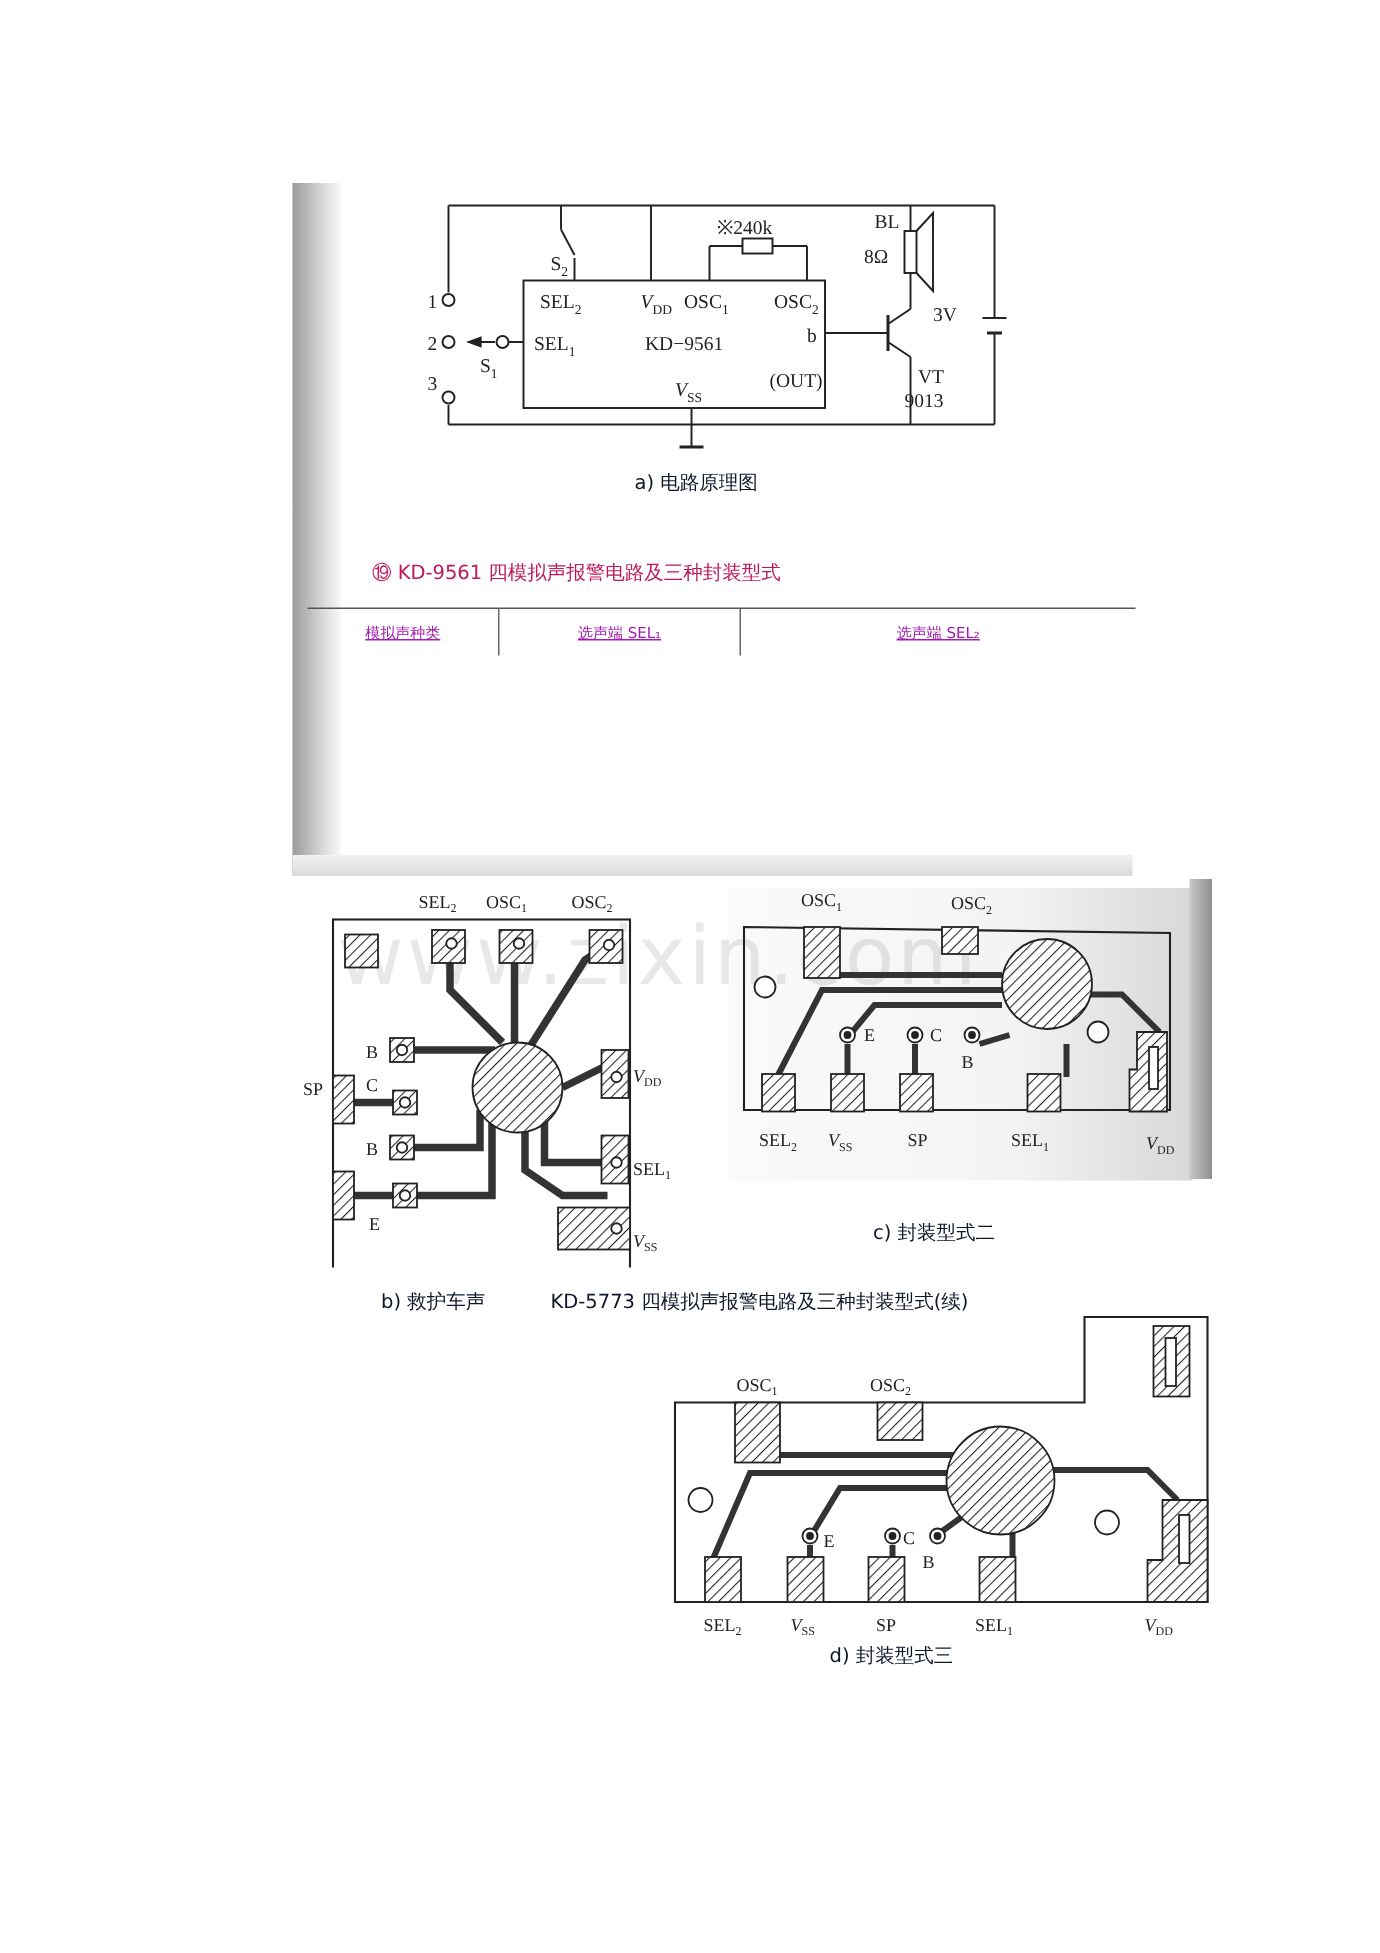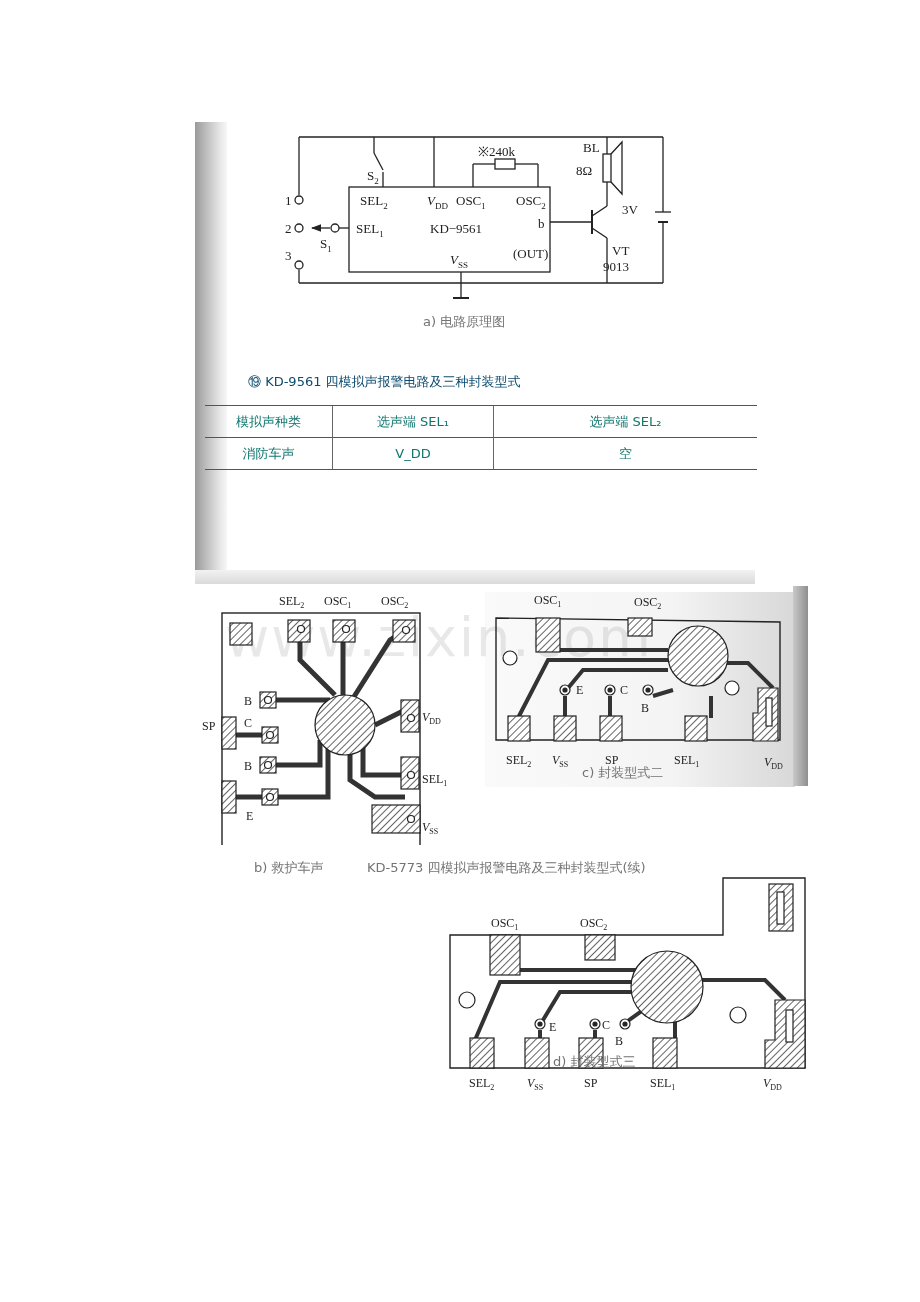--- a/index.html
+++ b/index.html
@@ -8,26 +8,26 @@
   .abs { position: absolute; }
   .scan-strip { position: absolute; left: 195px; top: 122px; width: 32px; height: 462px;
     background: linear-gradient(to right, #9a9a9a 0%, #bdbdbd 35%, #e4e4e4 75%, #f7f7f7 100%); }
   .scan-strip-bottom { position: absolute; left: 195px; top: 570px; width: 560px; height: 14px;
     background: linear-gradient(to bottom, #f2f2f2, #dadada); }
   .scan-right { position: absolute; left: 793px; top: 586px; width: 15px; height: 200px;
     background: linear-gradient(to right, #c9c9c9, #8f8f8f); }
   .c-bg { position: absolute; left: 485px; top: 592px; width: 310px; height: 195px;
     background: linear-gradient(to right, #fafafa 0%, #f4f4f4 60%, #d8d8d8 100%); }
   svg text { font-family: "Liberation Serif", "DejaVu Serif", serif; fill: #222; }
-  .cap { position: absolute; font-size: 13px; color: #737373; white-space: nowrap;
+  .cap { position: absolute; font-size: 13px; color: #0f172a; white-space: nowrap;
          font-family: "DejaVu Sans", "Liberation Sans", sans-serif; }
-  .table-title { position: absolute; left: 248px; top: 373px; font-size: 13px; color: #0c4a6e; white-space: nowrap;
+  .table-title { position: absolute; left: 248px; top: 373px; font-size: 13px; color: #be185d; white-space: nowrap;
          font-family: "DejaVu Sans", "Liberation Sans", sans-serif; }
   table.sound { position: absolute; left: 205px; top: 405px; width: 552px; border-collapse: collapse;
-    font-size: 13px; color: #0f766e; font-family: "DejaVu Sans", "Liberation Sans", sans-serif; }
+    font-size: 10px; color: #a21caf; font-family: "DejaVu Sans", "Liberation Sans", sans-serif; text-decoration: underline; }
   table.sound td, table.sound th { height: 31px; padding: 0; text-align: center; font-weight: normal;
     border-top: 1.5px solid #555; }
   table.sound tr:last-child td { border-bottom: 1.5px solid #555; }
   table.sound td + td, table.sound th + th { border-left: 1px solid #666; margin-left: 22px; }
   table.sound .c1 { width: 127px; }
   table.sound .c2 { width: 160px; }
   .watermark { position: absolute; left: 225px; top: 606px; font-size: 54px; color: rgba(150,150,150,0.22);
     font-family: "DejaVu Sans", "Liberation Sans", sans-serif; letter-spacing: 2px; white-space: nowrap; }
 </style>
 </head>
@@ -118,25 +118,20 @@
 <div class="cap" style="left:423px;top:313px">a) 电路原理图</div>
 
 <div class="table-title">⑲ KD-9561 四模拟声报警电路及三种封装型式</div>
 <table class="sound">
   <tbody>
       <tr>
     <th class="c1">模拟声种类</th>
     <th class="c2">选声端 SEL₁</th>
     <th>选声端 SEL₂</th>
   </tr>
-  <tr>
-    <td>消防车声</td>
-    <td>V_DD</td>
-    <td>空</td>
-  </tr>
 </tbody>
   </table>
 
 <div class="watermark">www.zixin.com</div>
 
 <svg class="abs" style="left:200px;top:585px" width="260" height="260" viewBox="0 0 260 260">
   <defs>
     <pattern id="hatch" patternUnits="userSpaceOnUse" width="5" height="5" patternTransform="rotate(45)">
       <rect width="5" height="5" fill="#fff"></rect>
       <line x1="0" y1="0" x2="0" y2="5" stroke="#222" stroke-width="1.4"></line>
@@ -244,21 +239,21 @@
   <text x="146" y="18" font-size="12"><tspan>OSC</tspan><tspan font-size="8" dy="3">2</tspan></text>
   <text x="88" y="106" font-size="12">E</text>
   <text x="132" y="106" font-size="12">C</text>
   <text x="153" y="124" font-size="12">B</text>
   <text x="18" y="176" font-size="12"><tspan>SEL</tspan><tspan font-size="8" dy="3">2</tspan></text>
   <text x="64" y="176" font-size="12"><tspan font-style="italic">V</tspan><tspan font-size="8" dy="3">SS</tspan></text>
   <text x="117" y="176" font-size="12">SP</text>
   <text x="186" y="176" font-size="12"><tspan>SEL</tspan><tspan font-size="8" dy="3">1</tspan></text>
   <text x="276" y="178" font-size="12"><tspan font-style="italic">V</tspan><tspan font-size="8" dy="3">DD</tspan></text>
 </svg>
-<div class="cap" style="left:582px;top:764px">c) 封装型式二</div>
+<div class="cap" style="left:582px;top:813px">c) 封装型式二</div>
 
 <svg class="abs" style="left:445px;top:875px" width="370" height="215" viewBox="0 0 370 215">
   <defs>
     <pattern id="hatch3" patternUnits="userSpaceOnUse" width="5" height="5" patternTransform="rotate(45)">
       <rect width="5" height="5" fill="#fff"></rect>
       <line x1="0" y1="0" x2="0" y2="5" stroke="#222" stroke-width="1.4"></line>
     </pattern>
   </defs>
   <path d="M5,60 L278,60 L278,3 L360,3 L360,193 L5,193 Z" fill="none" stroke="#222" stroke-width="1.4"></path>
   <g stroke="#333" stroke-width="4" fill="none">
@@ -296,13 +291,13 @@
   <text x="135" y="52" font-size="12"><tspan>OSC</tspan><tspan font-size="8" dy="3">2</tspan></text>
   <text x="104" y="156" font-size="12">E</text>
   <text x="157" y="154" font-size="12">C</text>
   <text x="170" y="170" font-size="12">B</text>
   <text x="24" y="212" font-size="12"><tspan>SEL</tspan><tspan font-size="8" dy="3">2</tspan></text>
   <text x="82" y="212" font-size="12"><tspan font-style="italic">V</tspan><tspan font-size="8" dy="3">SS</tspan></text>
   <text x="139" y="212" font-size="12">SP</text>
   <text x="205" y="212" font-size="12"><tspan>SEL</tspan><tspan font-size="8" dy="3">1</tspan></text>
   <text x="318" y="212" font-size="12"><tspan font-style="italic">V</tspan><tspan font-size="8" dy="3">DD</tspan></text>
 </svg>
-<div class="cap" style="left:553px;top:1053px">d) 封装型式三</div>
+<div class="cap" style="left:553px;top:1095px">d) 封装型式三</div>
 
 </body></html>

